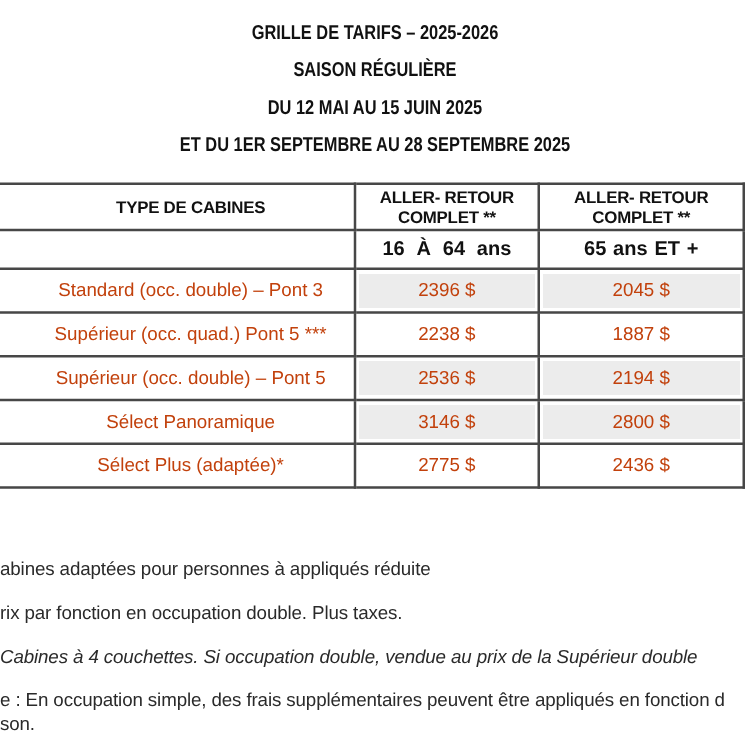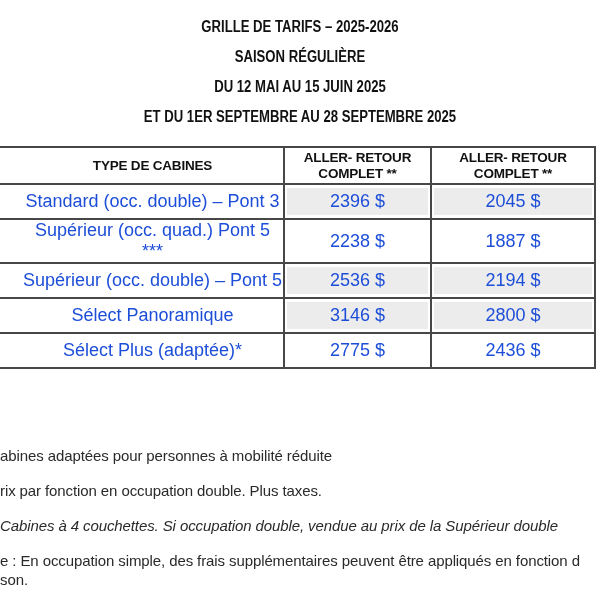--- a/index.html
+++ b/index.html
@@ -58,22 +58,22 @@
   tr.hdr2 td {
     font-weight: bold;
     font-size: 16px;
     color: #111;
   }
   td.age-16-64 { word-spacing: 5px; }
   td.age-65 { word-spacing: 1px; }
 
   tr.data-row { height: 35px; }
   tr.data-row td {
-    font-size: 18px;
-    color: #1d4ed8;
+    font-size: 15px;
+    color: #c2410c;
   }
   td.price-cell {
     padding: 3px 2px;
   }
   td.price-cell.shaded {
     background-color: #ececec;
     background-clip: content-box;
   }
 
   
@@ -113,20 +113,25 @@
       <td>TYPE DE CABINES</td>
       <td>
         <div>ALLER- RETOUR</div>
         <div>COMPLET **</div>
       </td>
       <td>
         <div>ALLER- RETOUR</div>
         <div>COMPLET **</div>
       </td>
     </tr>
+    <tr class="hdr2">
+      <td></td>
+      <td class="age-16-64">16 À 64 ans</td>
+      <td class="age-65">65 ans ET +</td>
+    </tr>
 
     <tr class="data-row">
       <td>Standard (occ. double) – Pont 3</td>
       <td class="price-cell shaded">2396 $</td>
       <td class="price-cell shaded">2045 $</td>
     </tr>
     <tr class="data-row">
       <td>Supérieur (occ. quad.) Pont 5 ***</td>
       <td class="price-cell">2238 $</td>
       <td class="price-cell">1887 $</td>
@@ -142,17 +147,17 @@
       <td class="price-cell shaded">2800 $</td>
     </tr>
     <tr class="data-row">
       <td>Sélect Plus (adaptée)*</td>
       <td class="price-cell">2775 $</td>
       <td class="price-cell">2436 $</td>
     </tr>
   </tbody>
 </table>
 
-<div class="note note-0">abines adaptées pour personnes à mobilité réduite</div>
+<div class="note note-0">abines adaptées pour personnes à appliqués réduite</div>
 <div class="note note-1">rix par fonction en occupation double. Plus taxes.</div>
 <div class="note note-2">Cabines à 4 couchettes. Si occupation double, vendue au prix de la Supérieur double</div>
 <div class="note note-3">e : En occupation simple, des frais supplémentaires peuvent être appliqués en fonction d</div>
 <div class="note note-4">son.</div>
 
 </body></html>

